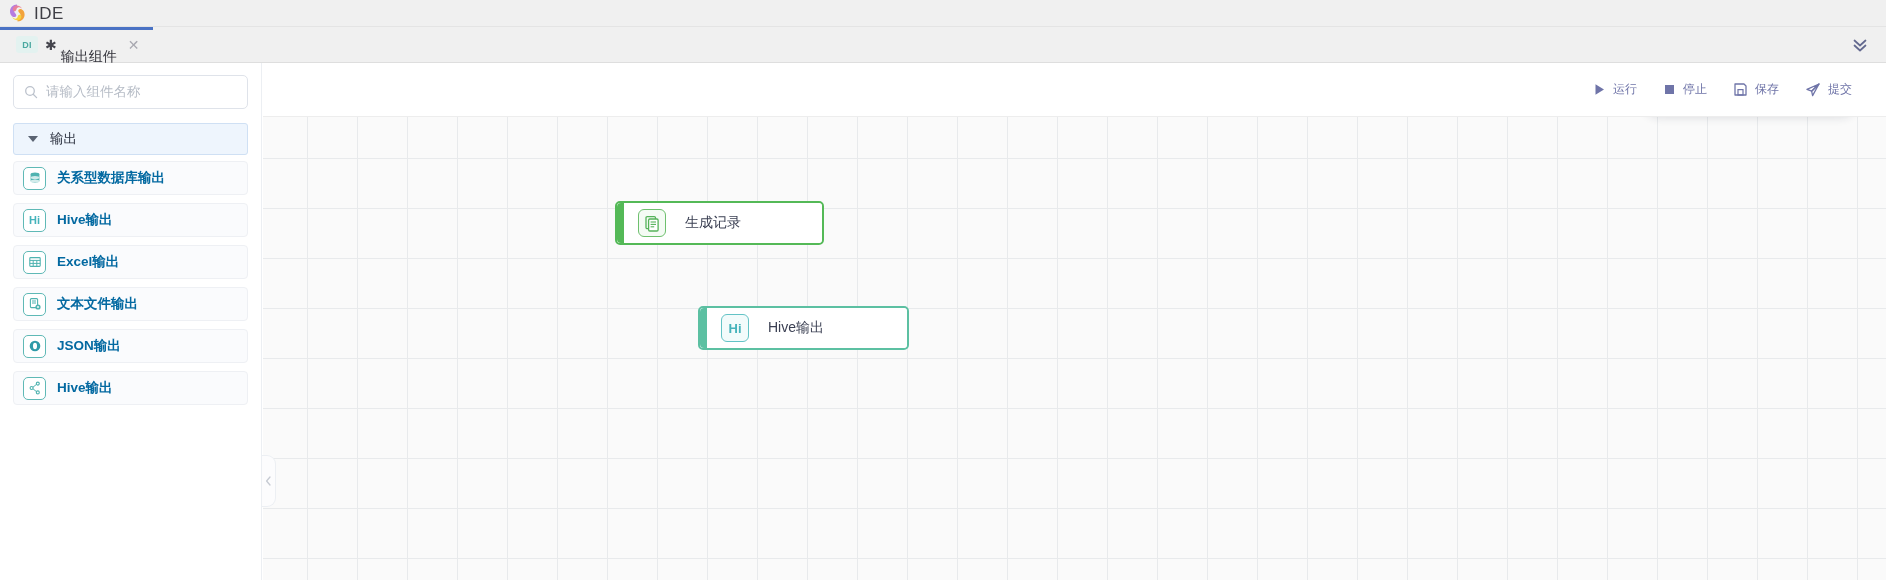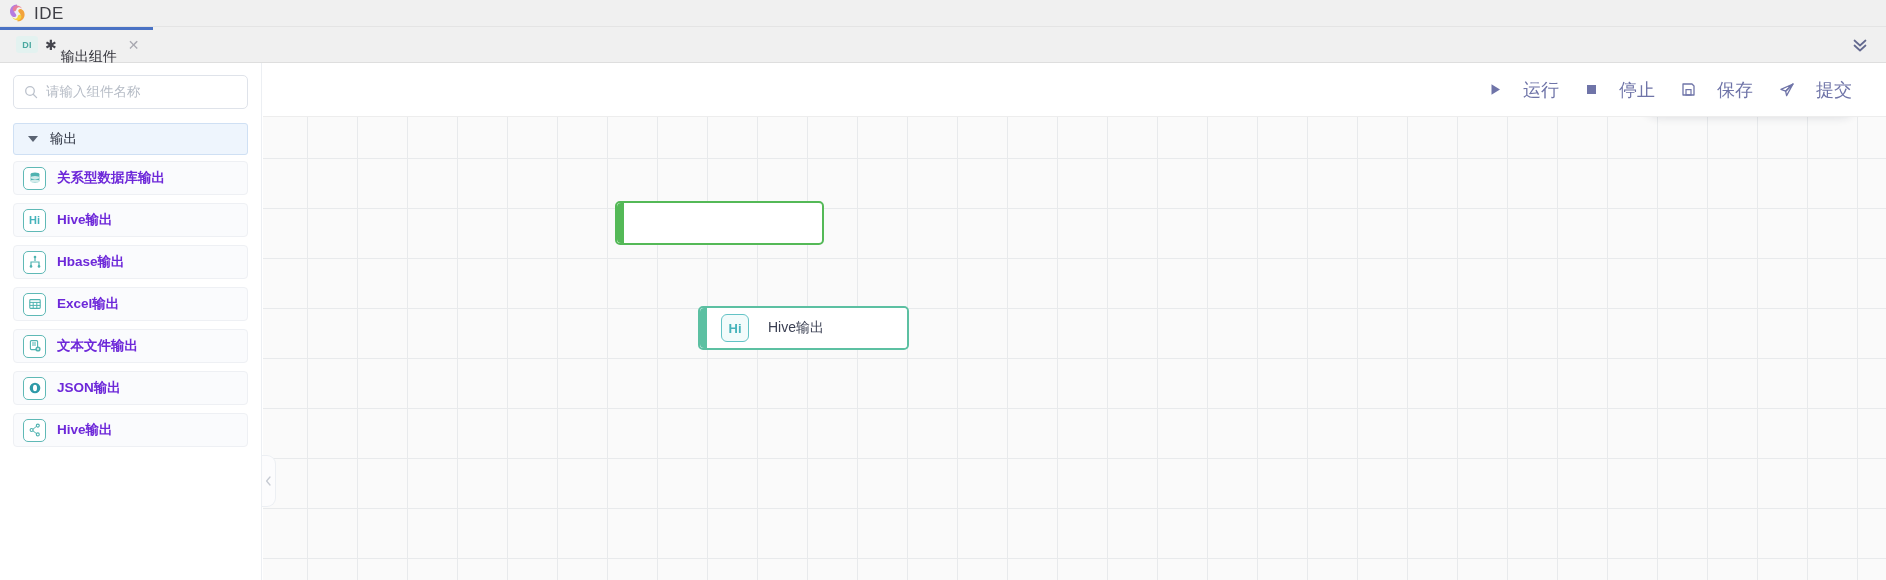--- a/index.html
+++ b/index.html
@@ -97,21 +97,21 @@
     background: #fafbfd; border: 1px solid #eef0f4; border-radius: 4px;
     display: flex; align-items: center; gap: 11px; padding-left: 9px;
     cursor: grab;
   }
   .comp-icon {
     width: 23px; height: 23px; border-radius: 5px;
     border: 1px solid #5fb9b6;
     display: flex; align-items: center; justify-content: center;
     flex: 0 0 auto; background: #ffffff;
   }
-  .comp-label { font-size: 13.5px; color: #6d28d9; font-weight: bold; white-space: nowrap; }
+  .comp-label { font-size: 13.5px; color: #0369a1; font-weight: bold; white-space: nowrap; }
 
   .sidebar-handle {
     position: absolute; left: 262px; top: 455px;
     width: 14px; height: 52px;
     background: #fcfcfd;
     border: 1px solid #eceff3; border-left: none;
     border-radius: 0 9px 9px 0;
     display: flex; align-items: center; justify-content: center;
     cursor: pointer; z-index: 6;
   }
@@ -125,22 +125,22 @@
   }
   .canvas-toolbar {
     position: absolute; right: 0; top: 0; left: 0; height: 54px;
     background: #ffffff;
     display: flex; align-items: center; justify-content: flex-end;
     gap: 26px; padding-right: 34px;
     border-bottom: 1px solid #ededed;
     z-index: 5;
   }
   .tb-btn {
-    display: flex; align-items: center; gap: 21px; cursor: pointer;
-    color: #6f74a8; font-size: 18px;
+    display: flex; align-items: center; gap: 7px; cursor: pointer;
+    color: #6f74a8; font-size: 12px;
   }
 
   .grid {
     position: absolute; left: 0; top: 54px; right: 0; bottom: 0;
     background-color: #fafafa;
     background-image:
       linear-gradient(to right, #e8eaec 1px, transparent 1px),
       linear-gradient(to bottom, #e8eaec 1px, transparent 1px);
     background-size: 50px 50px;
     background-position: -6px -9px;
@@ -261,31 +261,20 @@
         <div class="comp-label">关系型数据库输出</div>
       </div>
 
       <div class="comp-item">
         <div class="comp-icon">
           <span style="font-size:11px;font-weight:bold;color:#45b3bb;">Hi</span>
         </div>
         <div class="comp-label">Hive输出</div>
       </div>
 
-      <div class="comp-item">
-        <div class="comp-icon">
-          <svg width="14" height="14" viewBox="0 0 14 14">
-            <path d="M7 2v4M3 11V7h8v4M3 7h8" stroke="#4fb3b0" stroke-width="1.2" fill="none"></path>
-            <circle cx="7" cy="2" r="1.3" fill="#4fb3b0"></circle>
-            <circle cx="3" cy="11.4" r="1.3" fill="#4fb3b0"></circle>
-            <circle cx="11" cy="11.4" r="1.3" fill="#4fb3b0"></circle>
-          </svg>
-        </div>
-        <div class="comp-label">Hbase输出</div>
-      </div>
 
       <div class="comp-item">
         <div class="comp-icon">
           <svg width="14" height="14" viewBox="0 0 14 14">
             <rect x="1.8" y="2.6" width="10.4" height="8.8" rx=".8" fill="none" stroke="#4fb3b0" stroke-width="1.1"></rect>
             <line x1="1.8" y1="5.4" x2="12.2" y2="5.4" stroke="#4fb3b0" stroke-width="1"></line>
             <line x1="1.8" y1="8.4" x2="12.2" y2="8.4" stroke="#4fb3b0" stroke-width="1"></line>
             <line x1="5.2" y1="5.4" x2="5.2" y2="11.4" stroke="#4fb3b0" stroke-width="1"></line>
             <line x1="8.8" y1="5.4" x2="8.8" y2="11.4" stroke="#4fb3b0" stroke-width="1"></line>
           </svg>
@@ -385,20 +374,32 @@
       <path d="M494,130 C494,160 520,176 530,196" fill="none" stroke="#8c8c8c" stroke-width="1.7" marker-end="url(#arrow)"></path>
       <circle cx="496" cy="163" r="13" fill="#d6e8fb" stroke="#9fc9f2" stroke-width="1.6"></circle>
       <g>
         <rect x="491" y="156" width="8" height="9.5" rx="1.6" fill="#e9f3fd" stroke="#6fa9e8" stroke-width="1.3"></rect>
         <rect x="494.5" y="159" width="8" height="9.5" rx="1.6" fill="#dceaf9" stroke="#6fa9e8" stroke-width="1.3"></rect>
       </g>
     </svg>
 
     <div class="node" id="node-generate">
       <div class="node-accent"></div>
+      <div class="node-body">
+        <div class="node-icon">
+          <svg width="17" height="17" viewBox="0 0 17 17">
+            <rect x="2" y="1.6" width="9.5" height="12" rx="1.2" fill="none" stroke="#55b35a" stroke-width="1.3"></rect>
+            <rect x="4.6" y="4" width="9.5" height="12" rx="1.2" fill="#ffffff" stroke="#55b35a" stroke-width="1.3"></rect>
+            <line x1="6.6" y1="7" x2="12" y2="7" stroke="#55b35a" stroke-width="1.1"></line>
+            <line x1="6.6" y1="9.4" x2="12" y2="9.4" stroke="#55b35a" stroke-width="1.1"></line>
+            <line x1="6.6" y1="11.8" x2="10.2" y2="11.8" stroke="#55b35a" stroke-width="1.1"></line>
+          </svg>
+        </div>
+        <div class="node-label">生成记录</div>
+      </div>
     </div>
 
     <div class="node" id="node-hive">
       <div class="node-accent"></div>
       <div class="node-body">
         <div class="node-icon">
           <span class="hi-text">Hi</span>
         </div>
         <div class="node-label">Hive输出</div>
       </div>

